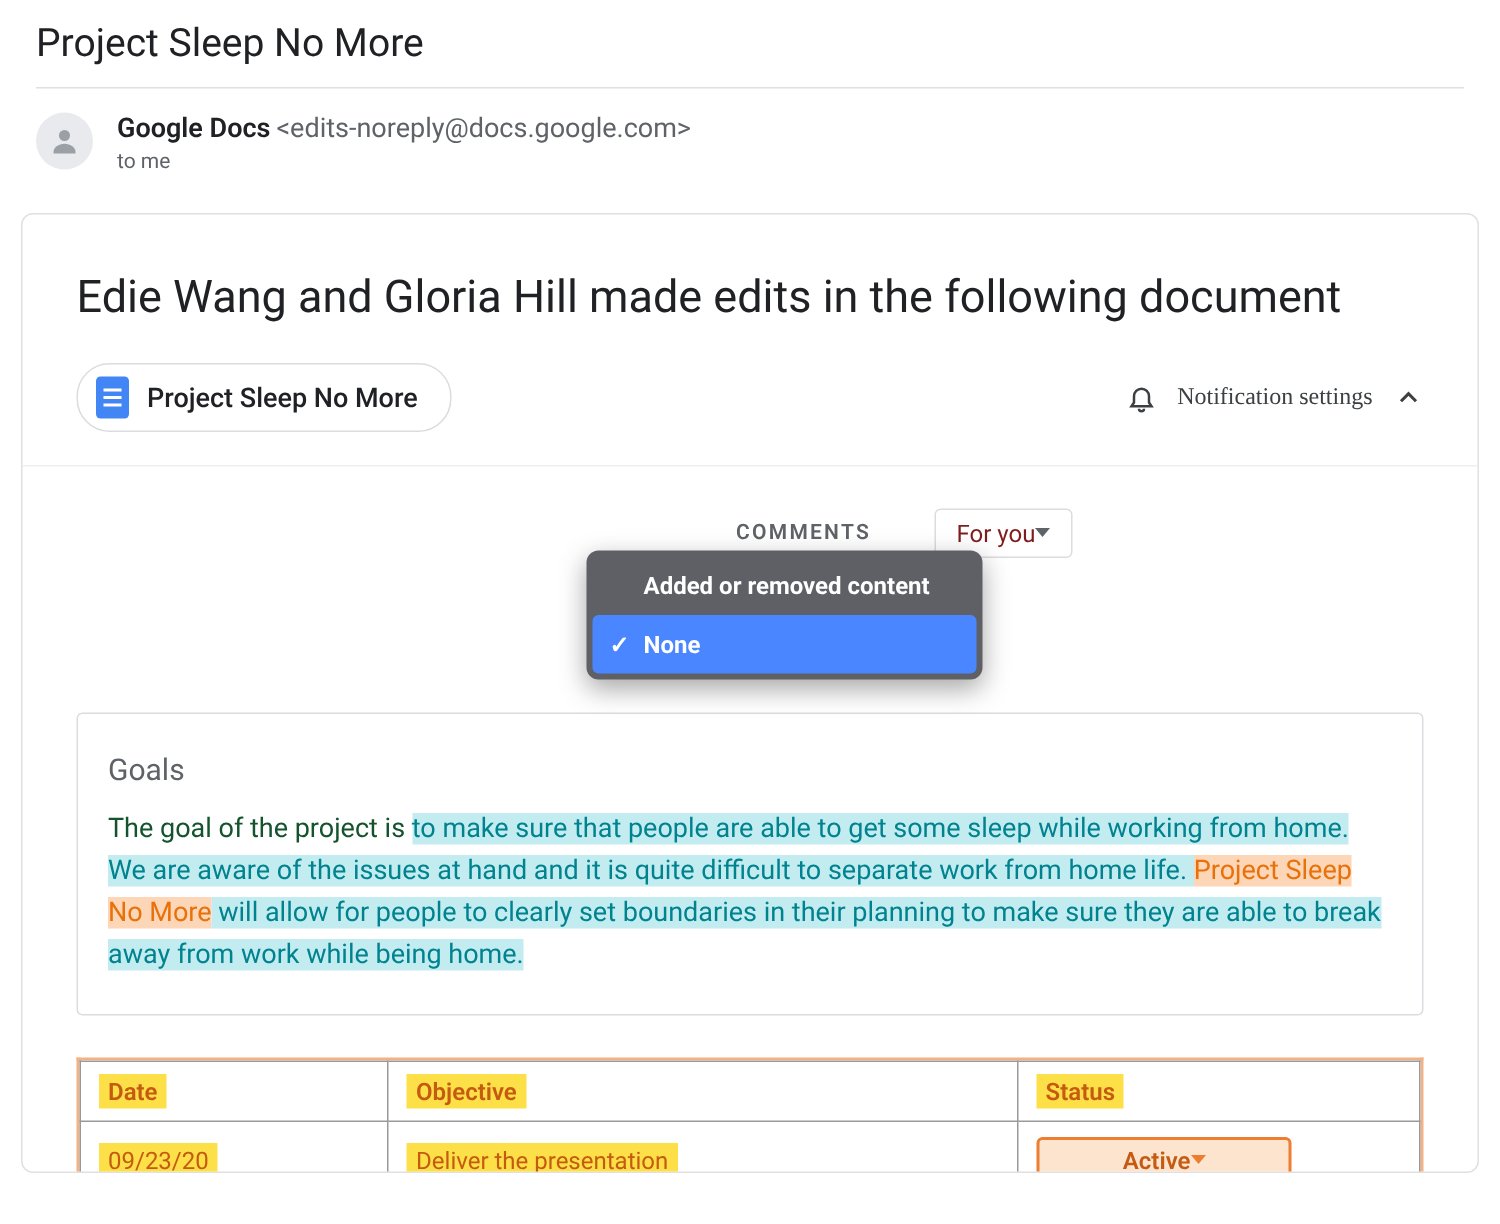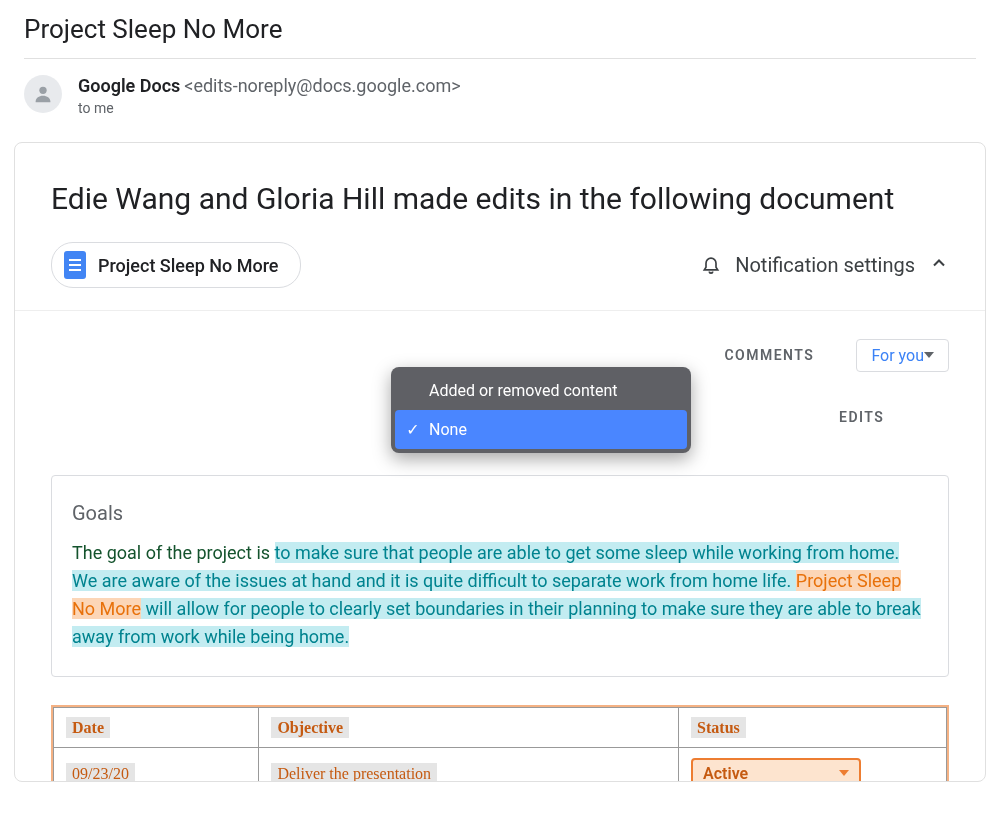--- a/index.html
+++ b/index.html
@@ -47,53 +47,54 @@
     display:inline-flex; align-items:center; gap:12px;
     border:1px solid #dadce0; border-radius:22px;
     padding: 8px 22px 8px 12px; cursor:pointer;
     font-size:18px; color:#202124; font-weight:500;
   }
   .docs-icon {
     width:22px; height:28px; background:#4285f4; border-radius:3px;
     display:flex; flex-direction:column; justify-content:center; align-items:center; gap:3px;
   }
   .docs-icon div{ height:2px; width:12px; background:#fff;}
-  .notif-settings { display:inline-flex; gap:14px; font-size:20px; color:#3c4043; cursor:pointer;}
+  .notif-settings { display:inline-flex; align-items:center; gap:14px; font-size:16px; color:#3c4043; cursor:pointer;font-family:Liberation Serif, serif;}
   .thin-divider{ height:1px; background:#eeeeee; margin: 0 -36px 22px -36px;}
 
   .filter-block{
     position:relative;
   }
   .filter-row{
-    display:flex; align-items:center; justify-content:flex-end;
+    display:flex; align-items:center; justify-content:center;
     padding-left: 206px;
     gap: 22px;
     height: 44px;
   }
   .filter-label{
     width: 110px; text-align:left;
     font-size:14px; font-weight:600; letter-spacing:1.5px;
     color:#5f6368; text-transform:uppercase;
   }
   .select-box{
     border:1px solid #dadce0; border-radius:4px;
     padding: 6px 14px; display:inline-flex; align-items:center; 
-    font-size:16px; color:#3b82f6; cursor:pointer;
+    font-size:16px; color:#7f1d1d; cursor:pointer;
   }
   .triangle-down{
     width:0;height:0;border-left:5px solid transparent;border-right:5px solid transparent;border-top:6px solid #5f6368;
   }
 
   .dropdown-open{
     position:absolute; left:340px; top:34px;
-    width: 300px;
+    width: 264px;
     background:#5f6065; border-radius:8px;
     box-shadow: 0 6px 18px rgba(0,0,0,.35);
     overflow:hidden; z-index:10;
     padding: 4px;
+    font-weight: bold;
   }
   .dropdown-open .opt{
     padding:10px 14px 10px 34px; color:#fff; font-size:16px; position:relative; cursor:pointer;
     border-radius:4px;
   }
   .dropdown-open .opt.selected{ background:#4a86ff;}
   .dropdown-open .opt .check{
     position:absolute; left:10px; top:10px; width:16px; text-align:center;
   }
 
@@ -117,26 +118,25 @@
   table{ border-collapse:collapse; width:100%;}
   th,td{
     border:1px solid #999; padding:10px 12px; text-align:left;
     font-size:16px; vertical-align:middle;
   }
   th{
     background:#fff;
     font-weight:600;
   }
   .pill-orange{
-    background:#e5e5e5; color:#c55a11; padding:2px 6px;
+    background:#fde047; color:#c55a11; padding:2px 6px;
     font-weight:600;
-    font-family:Liberation Serif, serif;
   }
   .status-dd{
-    display:inline-flex; align-items:center; justify-content:space-between;
+    display:inline-flex; align-items:center; justify-content:center;
     border:2px solid #ed7d31; border-radius:4px;
     background:#fde4cf; color:#c55a11; font-weight:600;
     padding:4px 10px; width:170px; cursor:pointer;
   }
   .status-dd .triangle-down{ border-top-color:#ed7d31;}
   tbody tr:last-child td{ height:42px;}
 
   svg { display:block; }
 </style>
 </head>

